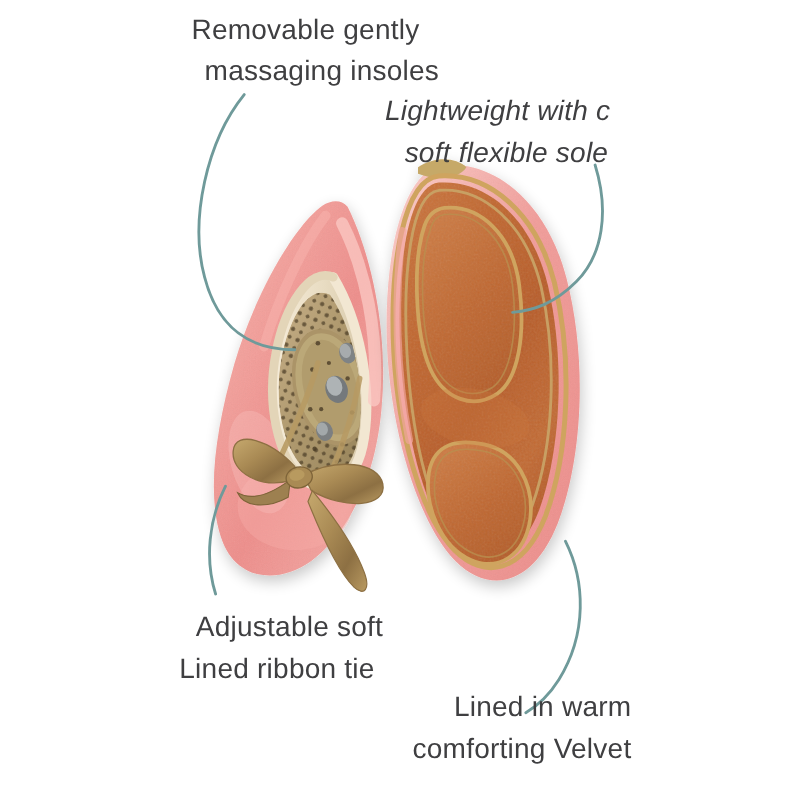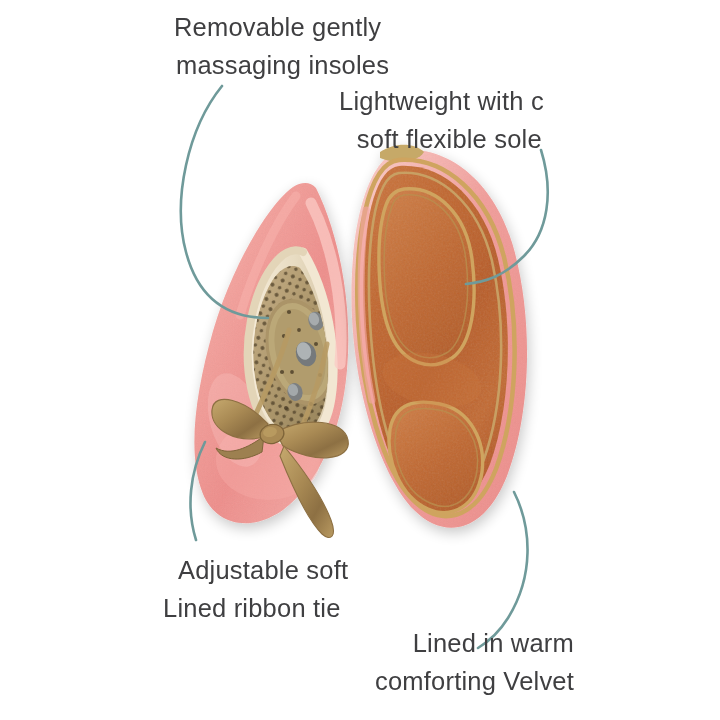--- a/index.html
+++ b/index.html
@@ -25,23 +25,23 @@
     line-height: 38px;
     letter-spacing: 0.2px;
     font-weight: 400;
     white-space: nowrap;
     font-family: "Liberation Sans", sans-serif;
   }
   .annotation .line { display: block; }
   .ann-right .line { text-align: right; }
 
   #ann-insoles  { left: 174px; top: 8px;   text-align: left; }
-  #ann-insoles .line:nth-child(2) { margin-left: 2px; }
-
-  #ann-sole     { left: 339px; top: 82px; }
+  #ann-insoles .line:nth-child(2) { margin-left: 12px; }
+
+  #ann-sole     { left: 350px; top: 82px; font-style: italic; }
   #ann-sole .line:nth-child(2) { text-align: right; padding-right: 2px; }
 
   #ann-ribbon   { left: 163px; top: 551px; }
   #ann-ribbon .line:nth-child(1) { margin-left: 15px; }
 
   #ann-velvet   { left: 357px; top: 624px; text-align: right; }
   #ann-velvet .line:nth-child(2) { margin-left: 18px; }
 
   
   #connectors {

